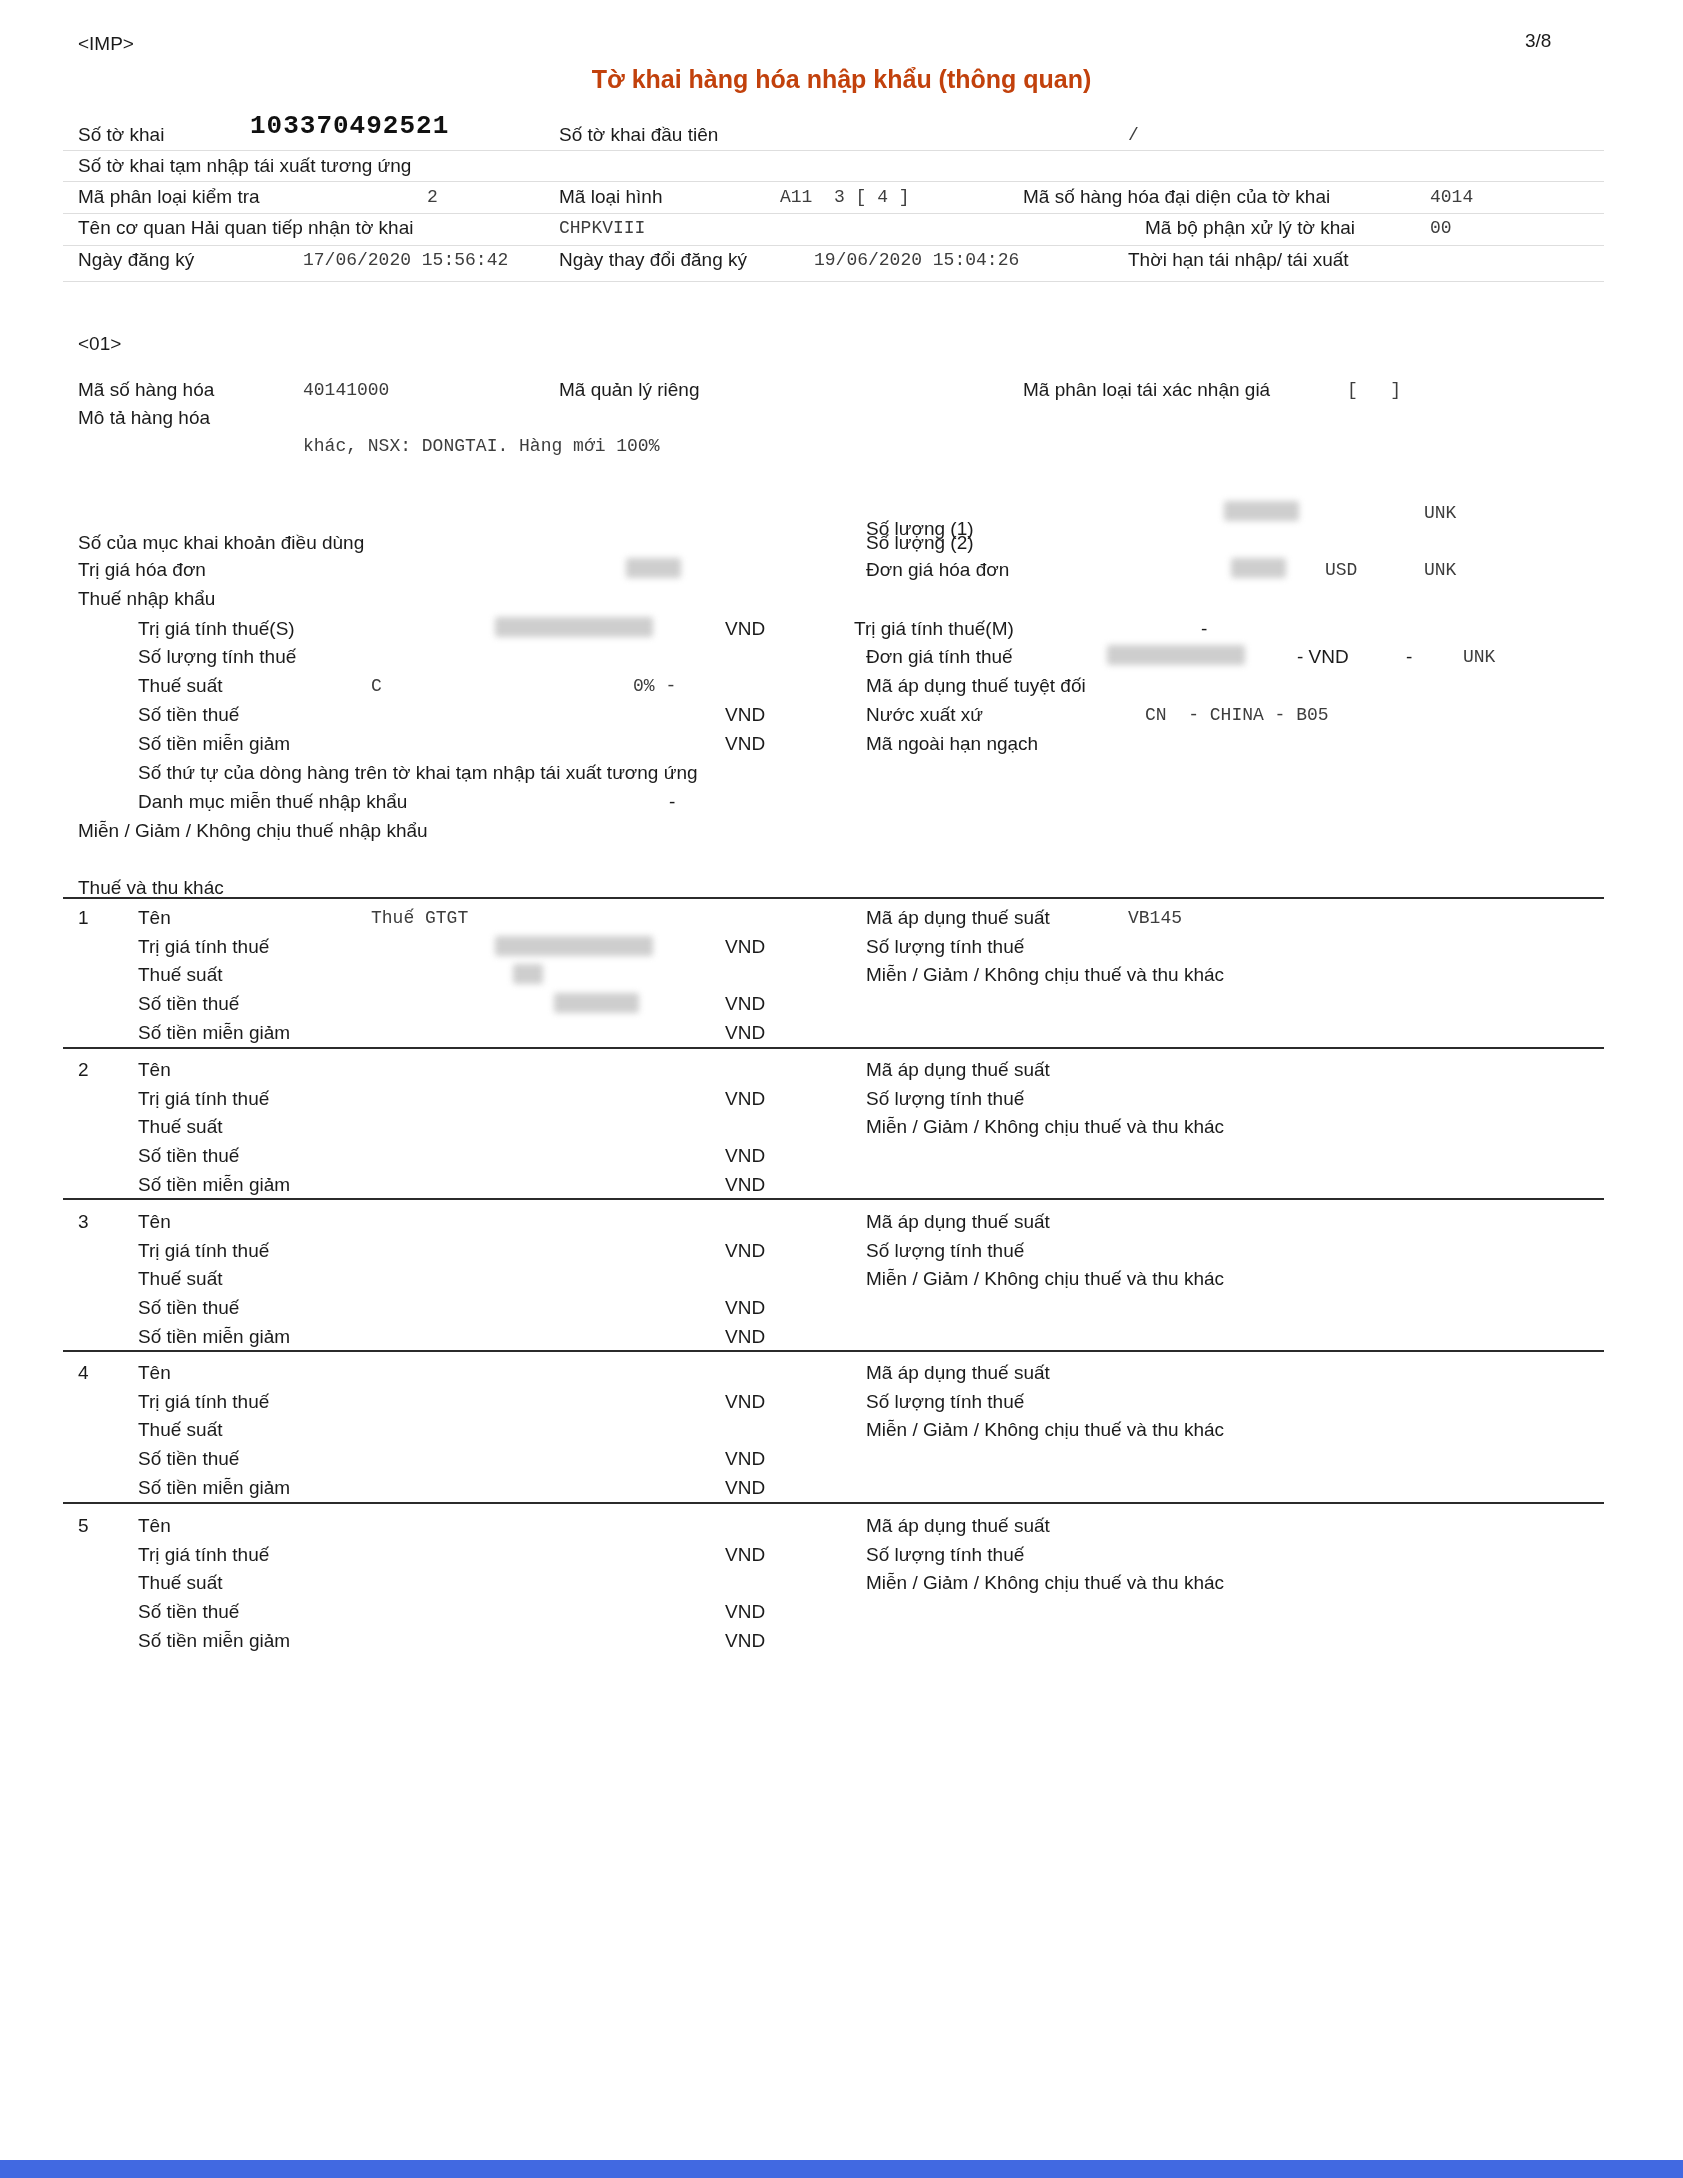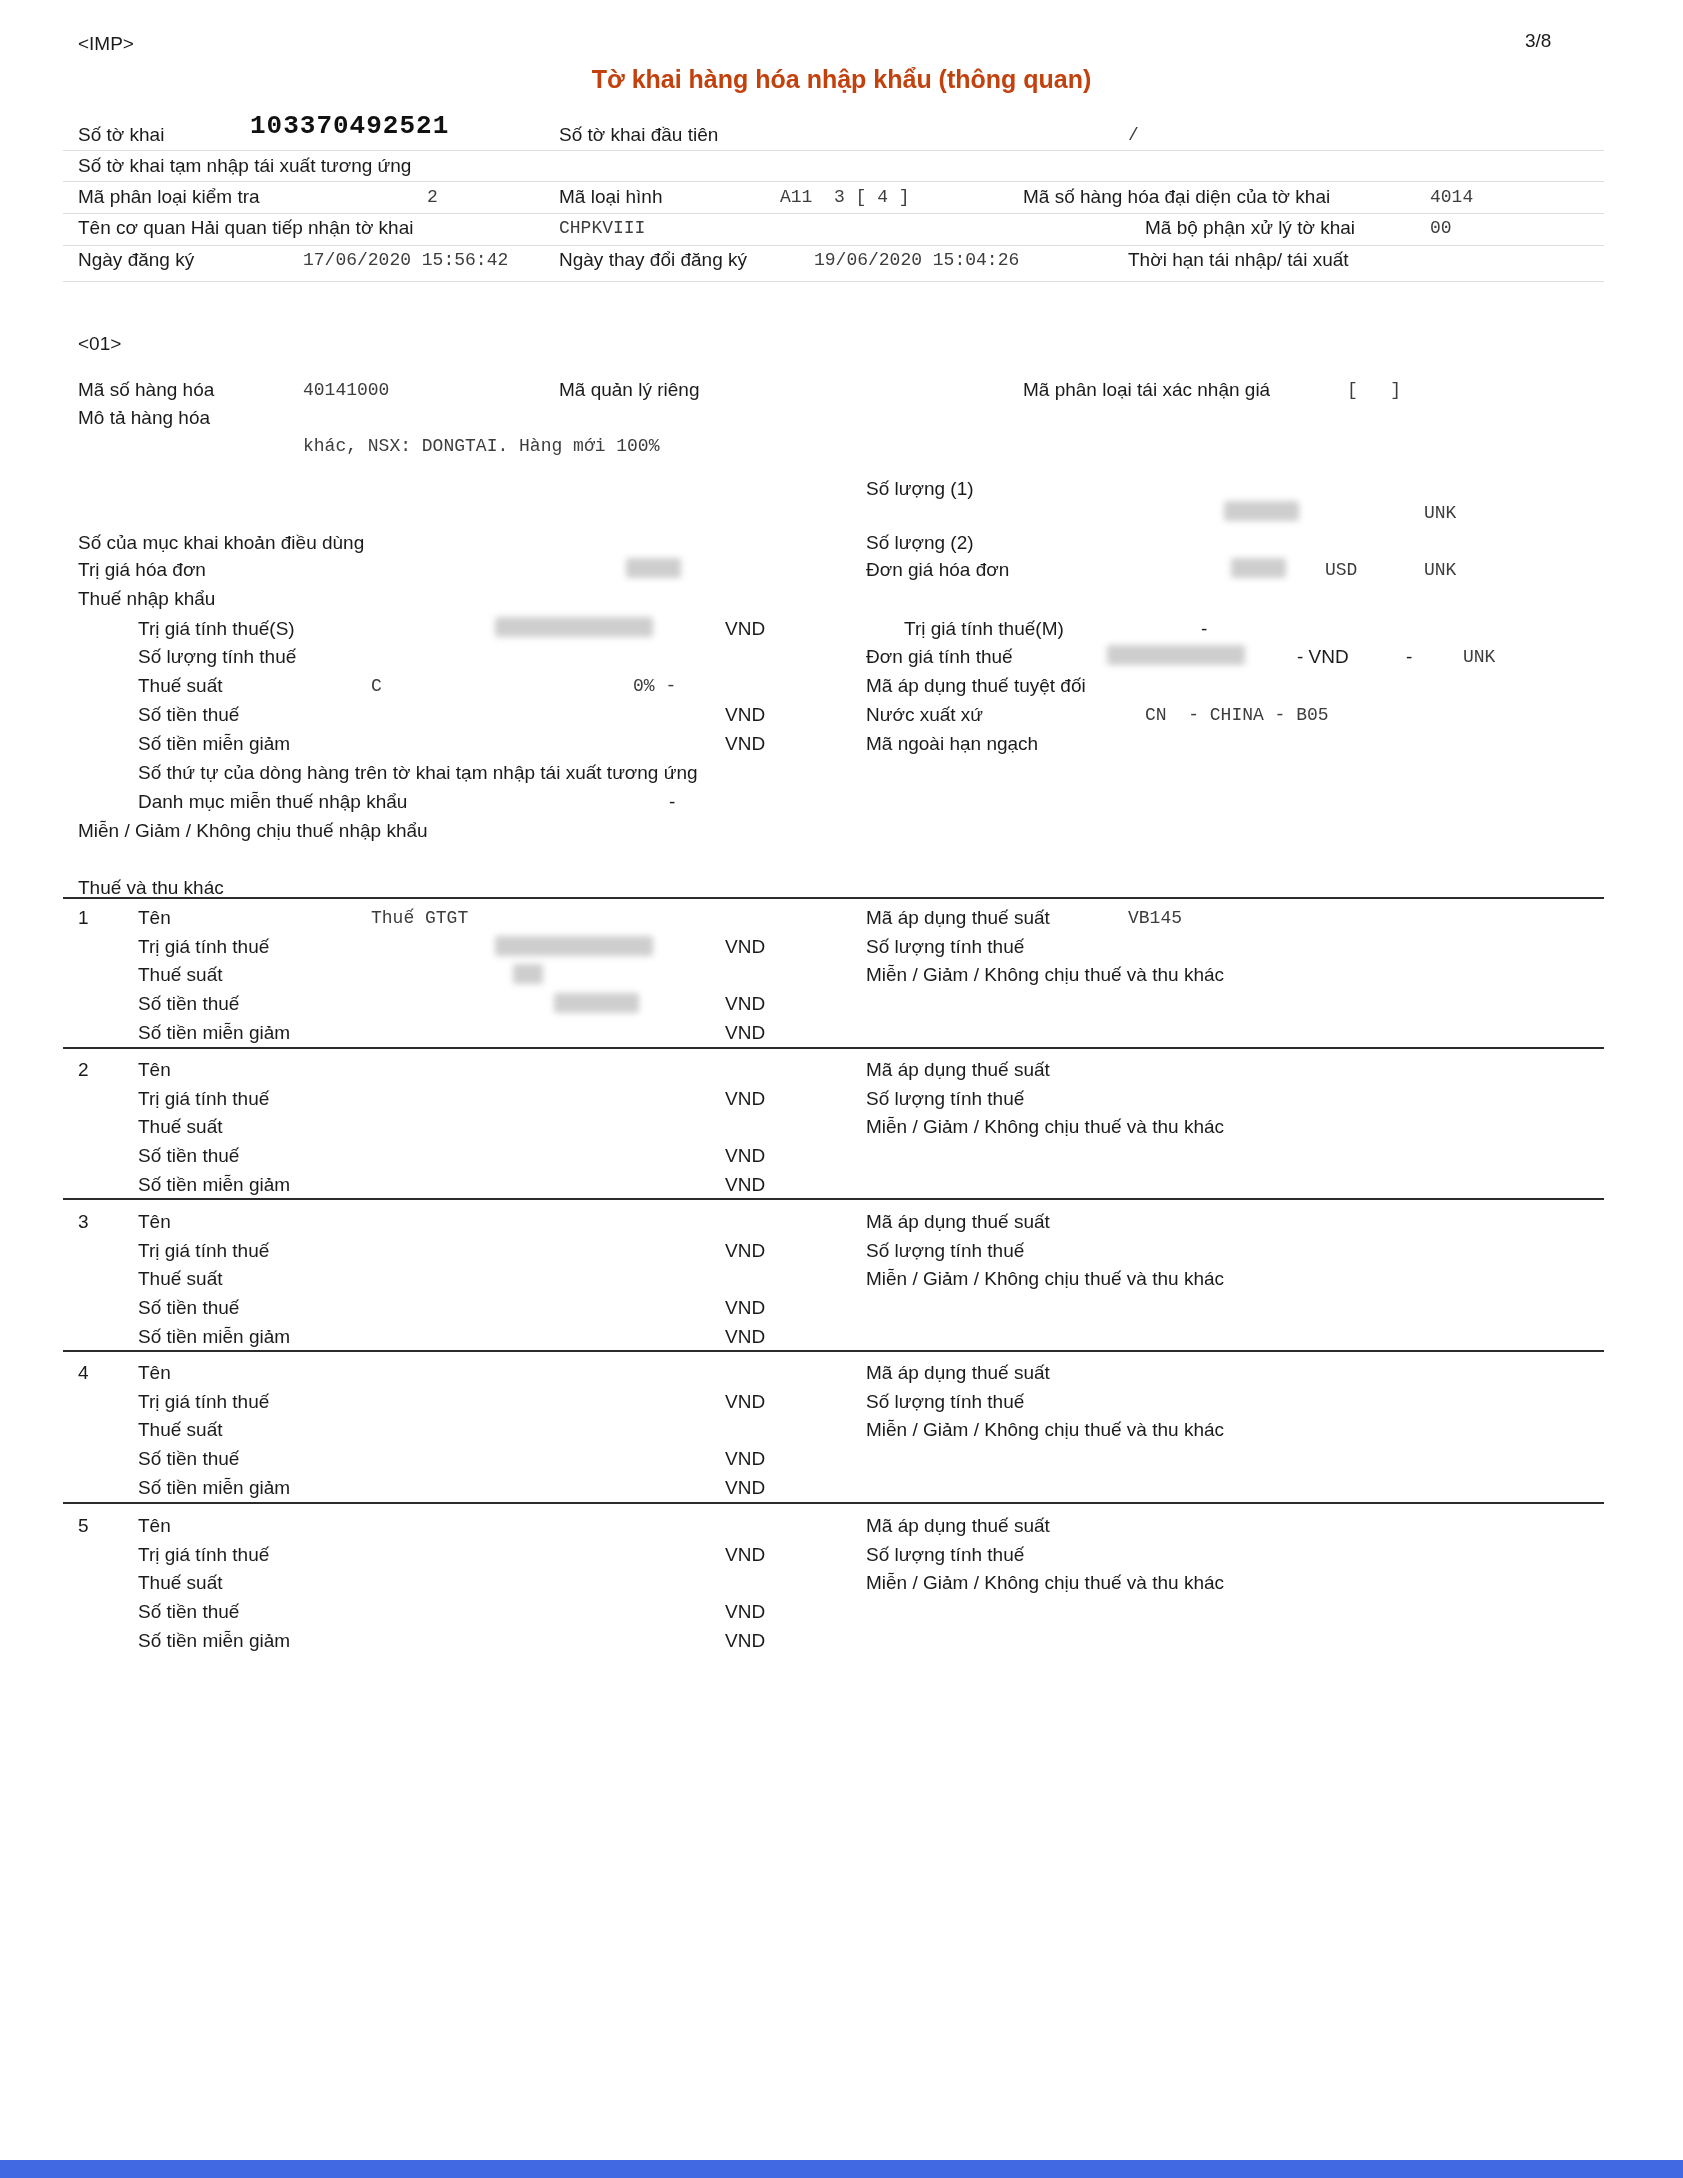--- a/index.html
+++ b/index.html
@@ -62,40 +62,40 @@
 
   <span class="abs lbl" style="left:78px;top:379px">Mã số hàng hóa</span>
   <span class="abs mono" style="left:303px;top:380px">40141000</span>
   <span class="abs lbl" style="left:559px;top:379px">Mã quản lý riêng</span>
   <span class="abs lbl" style="left:1023px;top:379px">Mã phân loại tái xác nhận giá</span>
   <span class="abs mono" style="left:1347px;top:380px">[   ]</span>
 
   <span class="abs lbl" style="left:78px;top:407px">Mô tả hàng hóa</span>
   <span class="abs mono" style="left:303px;top:436px">khác, NSX: DONGTAI. Hàng mới 100%</span>
 
-  <span class="abs lbl" style="left:866px;top:478px">Số lượng (1)</span>
+  <span class="abs lbl" style="left:866px;top:518px">Số lượng (1)</span>
   <div class="redact" style="left:1224px;top:501px;width:75px"></div>
   <span class="abs mono" style="left:1424px;top:503px">UNK</span>
 
   <span class="abs lbl" style="left:78px;top:532px">Số của mục khai khoản điều dùng</span>
   <span class="abs lbl" style="left:866px;top:532px">Số lượng (2)</span>
 
   <span class="abs lbl" style="left:78px;top:559px">Trị giá hóa đơn</span>
   <div class="redact" style="left:626px;top:558px;width:55px"></div>
   <span class="abs lbl" style="left:866px;top:559px">Đơn giá hóa đơn</span>
   <div class="redact" style="left:1231px;top:558px;width:55px"></div>
   <span class="abs mono" style="left:1325px;top:560px">USD</span>
   <span class="abs mono" style="left:1424px;top:560px">UNK</span>
 
   <span class="abs lbl" style="left:78px;top:588px">Thuế nhập khẩu</span>
 
   <span class="abs lbl" style="left:138px;top:618px">Trị giá tính thuế(S)</span>
   <div class="redact" style="left:495px;top:617px;width:158px"></div>
   <span class="abs lbl" style="left:725px;top:618px">VND</span>
-  <span class="abs lbl" style="left:904px;top:618px">Trị giá tính thuế(M)</span>
+  <span class="abs lbl" style="left:854px;top:618px">Trị giá tính thuế(M)</span>
   <span class="abs lbl" style="left:1201px;top:618px">-</span>
 
   <span class="abs lbl" style="left:138px;top:646px">Số lượng tính thuế</span>
   <span class="abs lbl" style="left:866px;top:646px">Đơn giá tính thuế</span>
   <div class="redact" style="left:1107px;top:645px;width:138px"></div>
   <span class="abs lbl" style="left:1297px;top:646px">- VND</span>
   <span class="abs lbl" style="left:1406px;top:646px">-</span>
   <span class="abs mono" style="left:1463px;top:647px">UNK</span>
 
   <span class="abs lbl" style="left:138px;top:675px">Thuế suất</span>

